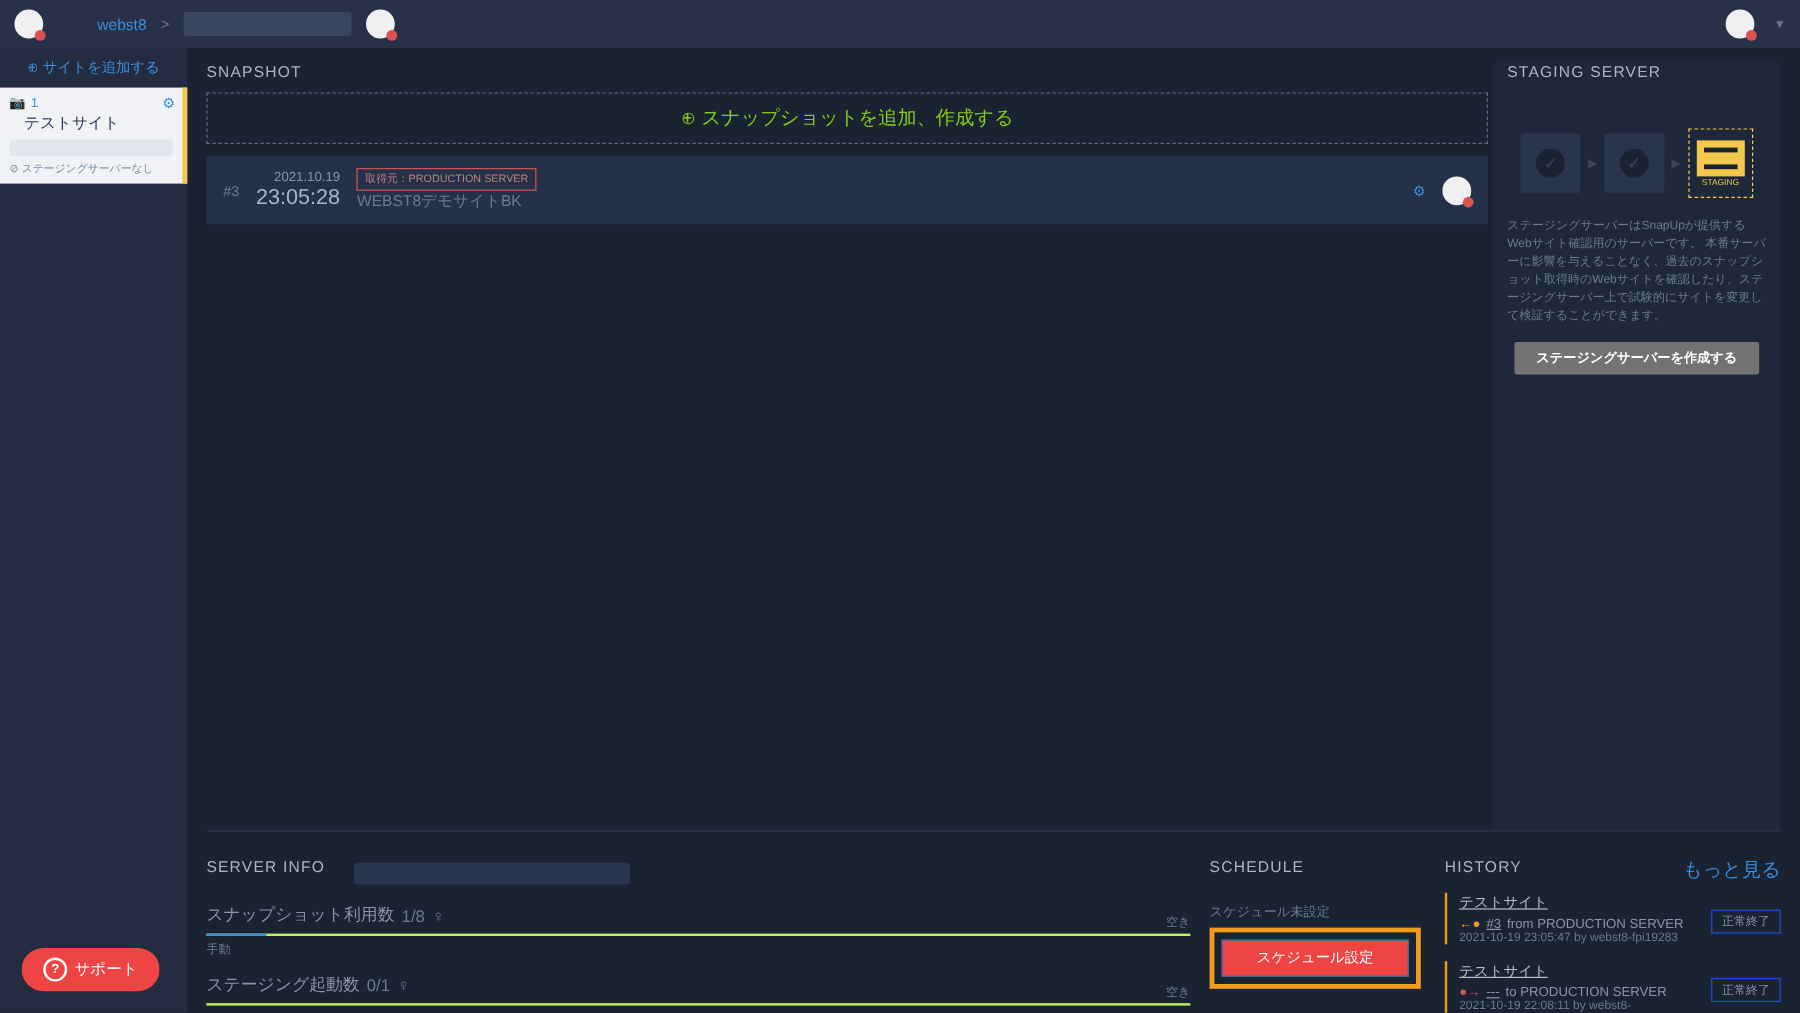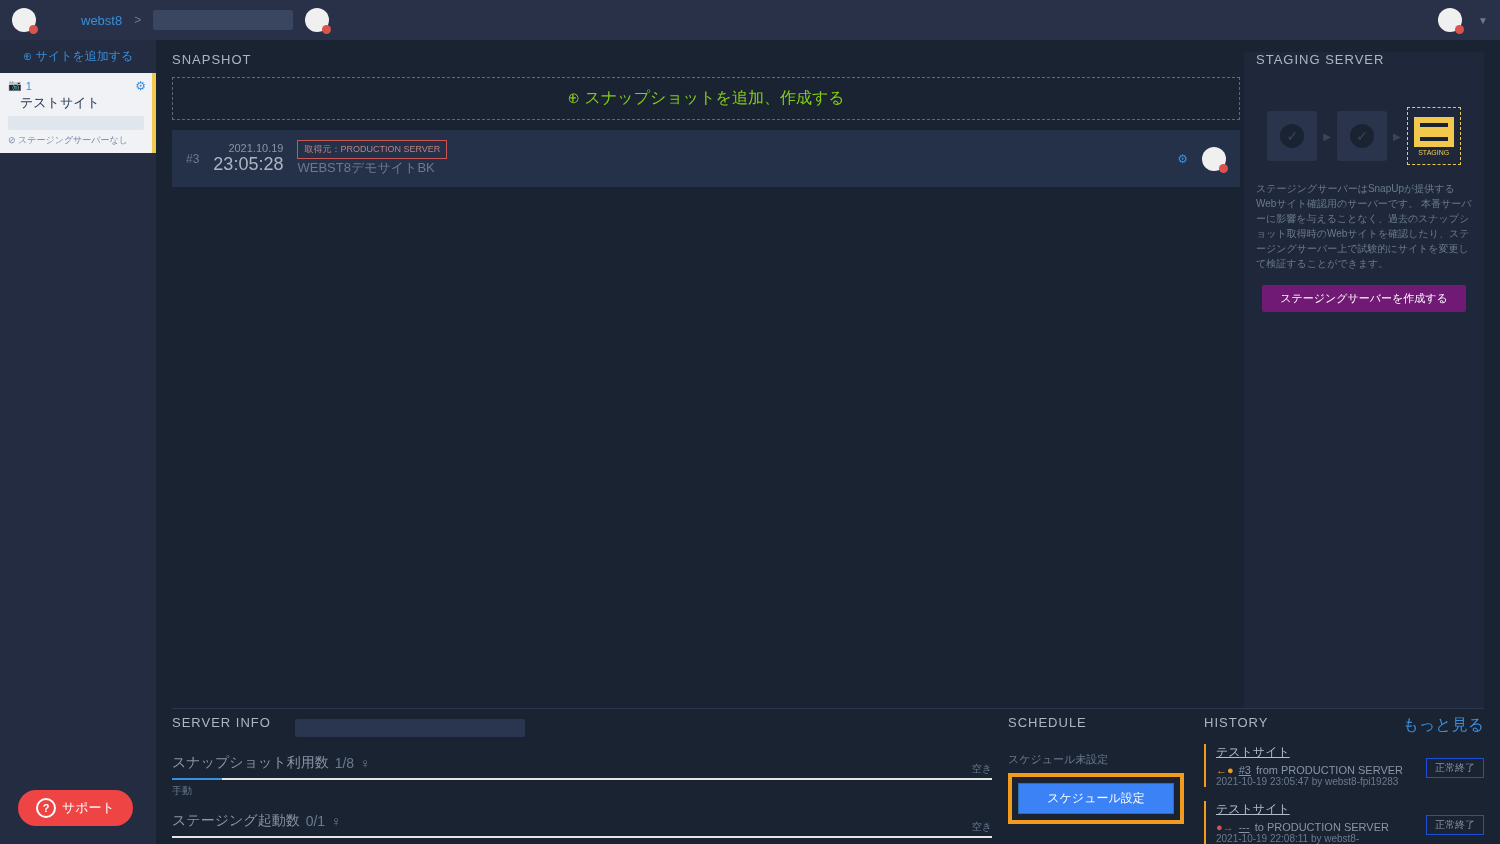--- a/index.html
+++ b/index.html
@@ -49,39 +49,39 @@
 .step-box { width: 50px; height: 50px; background: #2a354d; display: flex; align-items: center; justify-content: center; border-radius: 3px; }
 .step-check { width: 24px; height: 24px; border-radius: 50%; background: #1a2332; display: flex; align-items: center; justify-content: center; color: #3a455c; font-size: 14px; }
 .step-arrow { color: #3a455c; font-size: 10px; }
 .step-active { border: 1px dashed #f2c94c; height: 58px; width: 54px; display: flex; flex-direction: column; align-items: center; justify-content: center; gap: 2px; }
 .step-active-inner { background: #f2c94c; width: 40px; height: 30px; position: relative; }
 .step-active-inner::before, .step-active-inner::after { content: ""; position: absolute; left: 6px; right: 6px; height: 4px; background: #1a2332; }
 .step-active-inner::before { top: 6px; }
 .step-active-inner::after { bottom: 6px; }
 .step-label { color: #f2c94c; font-size: 7px; }
 .staging-desc { color: #6a7a8f; font-size: 10px; line-height: 1.5; }
-.staging-btn { background: #701a75; color: #fff; text-align: center; padding: 6px 18px; margin: 14px auto 0 auto; font-size: 11px; cursor: pointer; border-radius: 2px; }
-
-.bottom { display: flex; gap: 16px; padding-top: 6px; border-top: 1px solid #2a3550; }
+.staging-btn { background: #737373; color: #fff; text-align: center; padding: 6px 18px; margin: 14px auto 0 auto; font-size: 11px; cursor: pointer; border-radius: 2px; font-weight: bold; }
+
+.bottom { display: flex; gap: 16px; padding-top: 22px; border-top: 1px solid #2a3550; }
 .server-info { flex: 1; }
 .si-header { display: flex; align-items: center; gap: 24px; }
 .si-redact { width: 230px; height: 18px; background: #2a3550; border-radius: 2px; }
 .si-row { display: flex; align-items: center; font-size: 14px; color: #8a94a6; margin-top: 14px; }
 .si-label {}
 .si-val { color: #6a7a8f; margin-left: 6px; }
 .si-bulb { margin-left: 6px; color: #6a7a8f; }
-.si-bar { height: 2px; background: #e5e5e5; margin-top: 6px; position: relative; }
+.si-bar { height: 2px; background: #bef264; margin-top: 6px; position: relative; }
 .si-bar-h { color: #6a7a8f; font-size: 10px; margin-top: 4px; }
 .si-bar-empty { position: absolute; right: 0; top: -16px; color: #6a7a8f; font-size: 10px; }
 .si-seg { position: absolute; left: 0; width: 50px; height: 2px; background: #3a8edb; }
 
 .schedule { width: 180px; padding-right: 4px; }
 .sch-text { color: #6a7a8f; font-size: 11px; margin-top: 22px; }
 .sch-btn-wrap { border: 4px solid #f29b1c; padding: 6px; margin-top: 6px; }
-.sch-btn { background: #3b82f6; color: #fff; text-align: center; padding: 6px 0; font-size: 12px; cursor: pointer; border: 1px solid #2a6fb0; }
+.sch-btn { background: #ef4444; color: #fff; text-align: center; padding: 6px 0; font-size: 12px; cursor: pointer; border: 1px solid #2a6fb0; }
 
 .history { width: 280px; position: relative; }
 .history-more { position: absolute; right: 0; top: 0; color: #3a8edb; font-size: 16px; cursor: pointer; }
 .hist-item { border-left: 2px solid #f29b1c; padding-left: 10px; margin-top: 14px; position: relative; }
 .hist-title { color: #b5bdca; font-size: 12px; text-decoration: underline; }
 .hist-flow { display: flex; align-items: center; gap: 5px; font-size: 11px; margin-top: 3px; }
 .hist-arrow { color: #f29b1c; }
 .hist-arrow2 { color: #c55; }
 .hist-id { text-decoration: underline; color: #8a94a6; }
 .hist-src { color: #8a94a6; }

